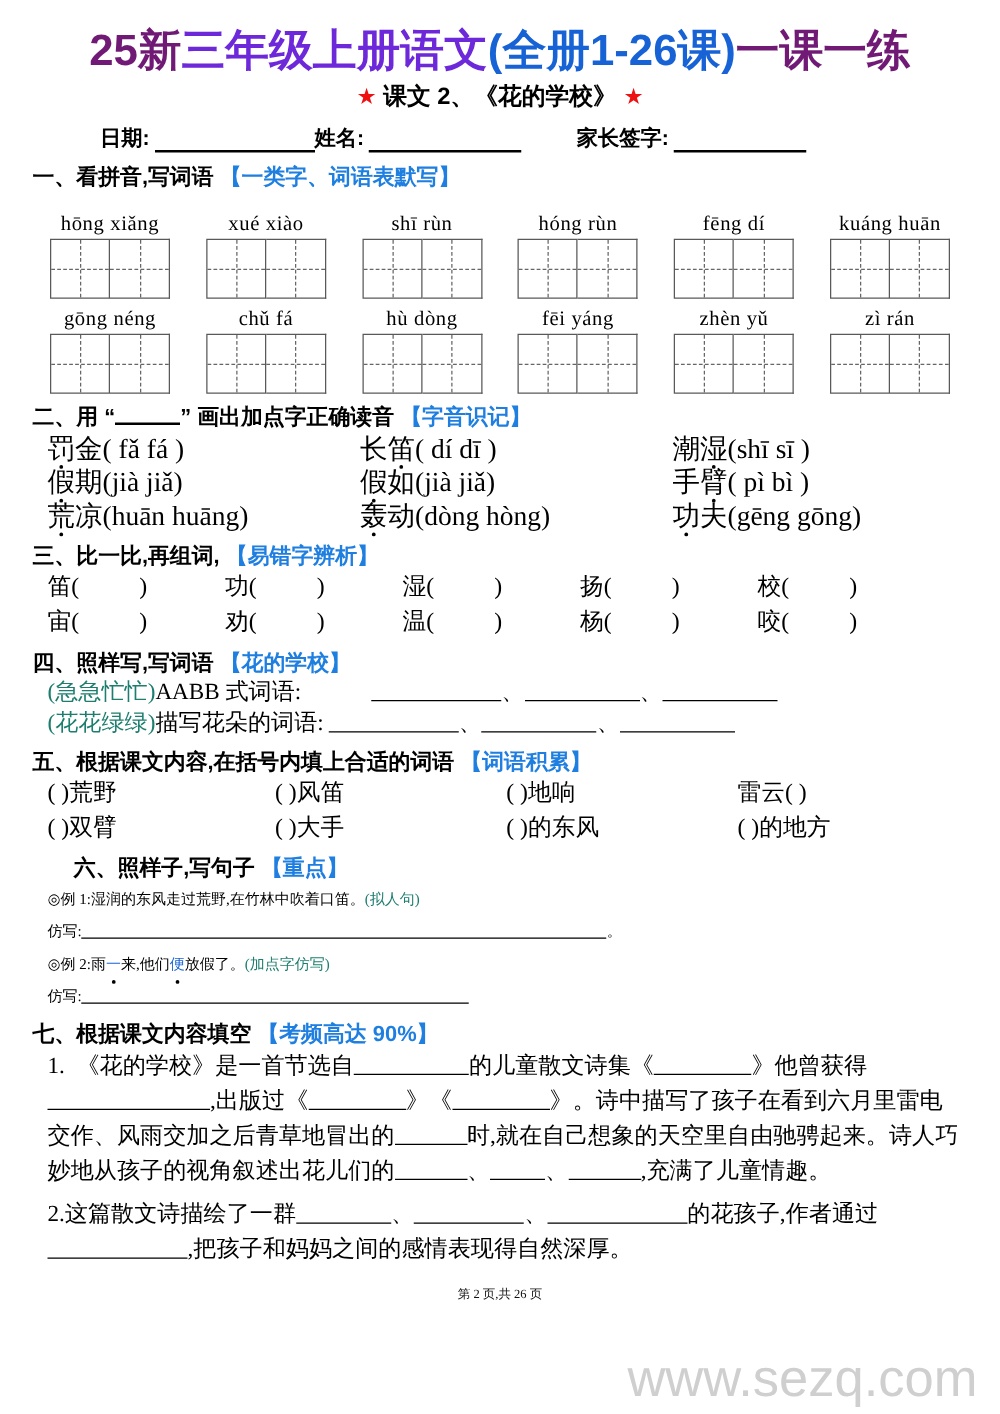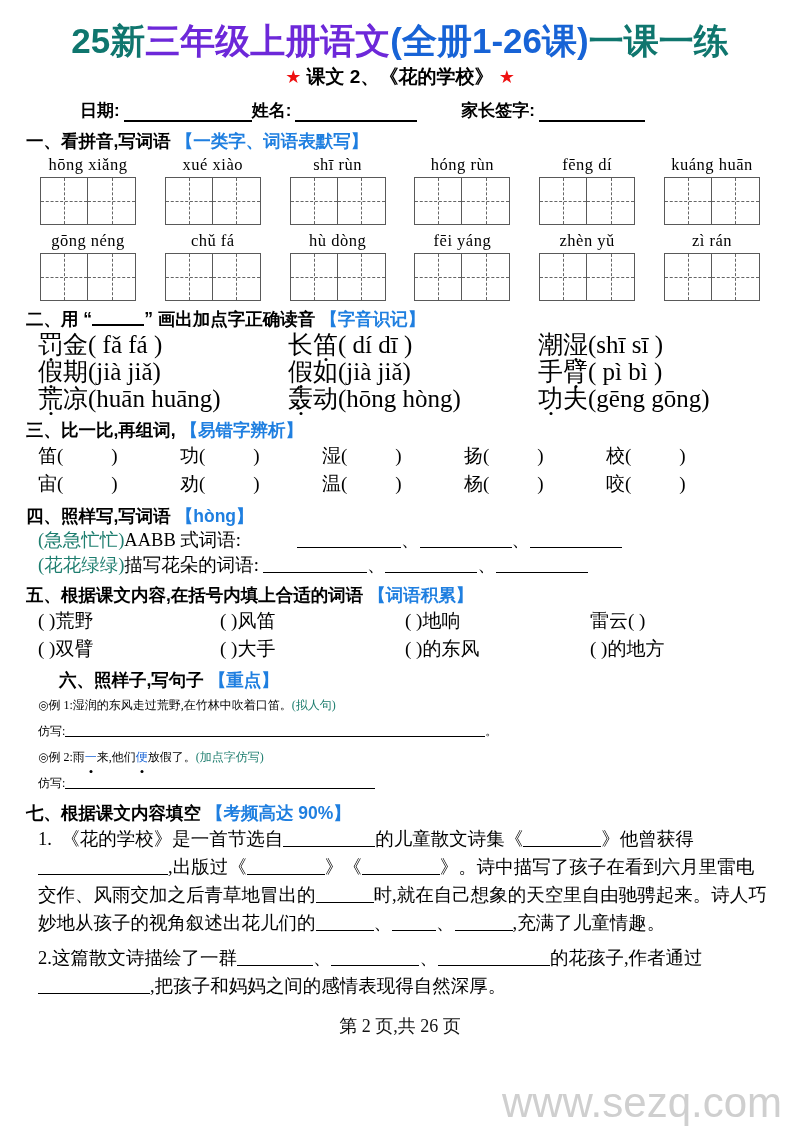--- a/index.html
+++ b/index.html
@@ -18,21 +18,21 @@
   .title{
     text-align:center;
     font-family:"Liberation Sans","DejaVu Sans",sans-serif;
     font-weight:bold;
     font-size:35px;
     letter-spacing:0px;
     line-height:1.08;
     margin-top:22px;
     white-space:nowrap;
   }
-  .t-red{color:#0f766e;}
+  .t-red{color:#701a75;}
   .t-blue{color:#1763d6;}
   .t-black{color:#6d28d9;}
 
   .subtitle{
     text-align:center;
     font-family:"Liberation Sans","DejaVu Sans",sans-serif;
     font-weight:bold;
     font-size:19px;
     margin-top:4px;
     white-space:nowrap;
@@ -58,21 +58,21 @@
     font-family:"Liberation Sans","DejaVu Sans",sans-serif;
     font-weight:bold;
     font-size:17.5px;
     margin-top:7px;
     white-space:nowrap;
   }
   .tag{color:#1f7fe0;}
   .sec .ul{border-bottom:2.5px solid #000;display:inline-block;width:52px;height:11px;vertical-align:-1px;}
 
   
-  .grid-block{margin-top:2px;}
+  .grid-block{margin-top:16px;}
   .grid-row{display:flex;justify-content:space-between;padding:0 3px;}
   .gcell{display:flex;flex-direction:column;align-items:center;width:118px;}
   .py{
     font-family:"Liberation Serif","DejaVu Serif",serif;
     font-size:16.5px;
     letter-spacing:.5px;
     white-space:nowrap;
     margin-bottom:1px;
     height:21px;
   }
@@ -95,21 +95,21 @@
 
   
   .body-line{
     font-family:"Liberation Serif","DejaVu Serif",serif;
     font-size:12px;
     line-height:26px;
     white-space:nowrap;
     padding-left:12px;
   }
   .cols3{display:flex;padding-left:12px;}
-  .cols3>div{font-size:25px;line-height:27px;white-space:nowrap;}
+  .cols3>div{font-size:22px;line-height:27px;white-space:nowrap;}
   .c1{width:250px;}
   .c2{width:250px;}
   .c3{width:auto;}
   .dotted{position:relative;display:inline-block;}
   .dotted:after{
     content:"";position:absolute;left:50%;transform:translateX(-50%);
     bottom:-3px;width:3px;height:3px;border-radius:50%;background:#000;
   }
 
   
@@ -133,21 +133,21 @@
     line-height:28px;
     padding-left:12px;
     padding-right:4px;
   }
   .para .blk{height:14px;}
 
   
   .footer{
     text-align:center;
     font-family:"Liberation Serif","DejaVu Serif",serif;
-    font-size:18px;
+    font-size:10px;
     margin-top:14px;
     color:#111;
   }
   .watermark{
     position:absolute;
     right:18px;bottom:26px;
     font-family:"Liberation Sans","DejaVu Sans",sans-serif;
     font-size:42px;
     color:#cfcfcf;
     letter-spacing:0px;
@@ -292,21 +292,21 @@
     <div class="c2"><span>长</span><span class="dotted">笛</span><span>( dí   dī )</span></div>
     <div class="c3"><span>潮</span><span class="dotted">湿</span><span>(shī   sī )</span></div>
   </div>
   <div class="cols3">
     <div class="c1"><span class="dotted">假</span><span>期</span><span>(jià   jiǎ)</span></div>
     <div class="c2"><span class="dotted">假</span><span>如</span><span>(jià   jiǎ)</span></div>
     <div class="c3"><span>手</span><span class="dotted">臂</span><span>( pì   bì )</span></div>
   </div>
   <div class="cols3">
     <div class="c1"><span class="dotted">荒</span><span>凉</span><span>(huān huāng)</span></div>
-    <div class="c2"><span class="dotted">轰</span><span>动</span><span>(hōng hòng)</span></div>
+    <div class="c2"><span class="dotted">轰</span><span>动</span><span>(dòng hòng)</span></div>
     <div class="c3"><span class="dotted">功</span><span>夫</span><span>(gēng gōng)</span></div>
   </div>
 
   <div class="sec" style="margin-top:6px;">
     <span>三、</span><span>比一比,再组词,</span>
     <span class="tag">【易错字辨析】</span>
   </div>
 
   <div class="cmp-row">
     <div class="it"><span>笛(</span><span style="display:inline-block;width:48px;"></span><span>)</span></div>
@@ -318,21 +318,21 @@
   <div class="cmp-row">
     <div class="it"><span>宙(</span><span style="display:inline-block;width:48px;"></span><span>)</span></div>
     <div class="it"><span>劝(</span><span style="display:inline-block;width:48px;"></span><span>)</span></div>
     <div class="it"><span>温(</span><span style="display:inline-block;width:48px;"></span><span>)</span></div>
     <div class="it"><span>杨(</span><span style="display:inline-block;width:48px;"></span><span>)</span></div>
     <div class="it"><span>咬(</span><span style="display:inline-block;width:48px;"></span><span>)</span></div>
   </div>
 
   <div class="sec" style="margin-top:6px;">
     <span>四、</span><span>照样写,写词语</span>
-    <span class="tag">【hòng】</span>
+    <span class="tag">【花的学校】</span>
   </div>
 
   <div class="sub-line">
     <span class="green">(急急忙忙)</span><span>AABB 式词语:</span><span class="blk" style="width:104px;margin-left:56px;"></span><span>、</span><span class="blk" style="width:92px;"></span><span>、</span><span class="blk" style="width:92px;"></span>
   </div>
   <div class="sub-line">
     <span class="green">(花花绿绿)</span><span>描写花朵的词语:</span><span class="blk" style="width:104px;margin-left:4px;"></span><span>、</span><span class="blk" style="width:92px;"></span><span>、</span><span class="blk" style="width:92px;"></span>
   </div>
 
   <div class="sec" style="margin-top:5px;">

